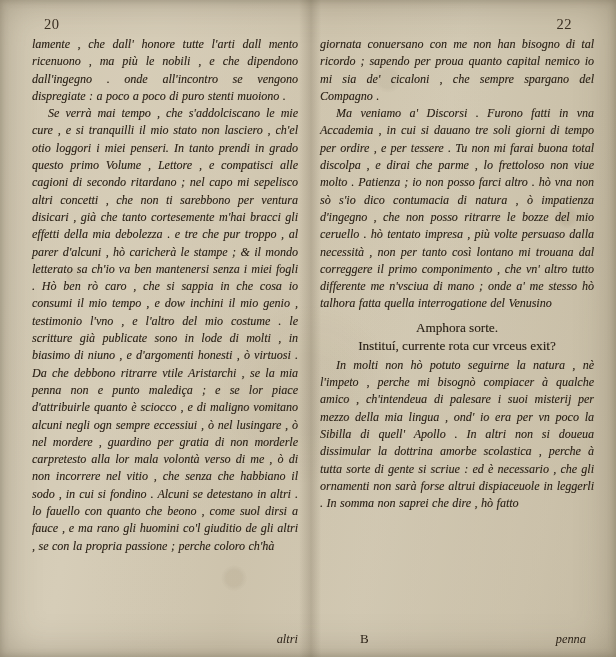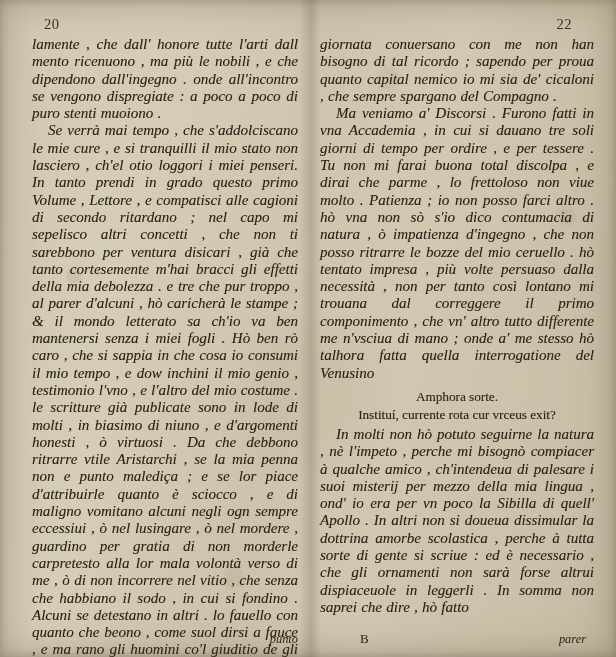--- a/index.html
+++ b/index.html
@@ -82,21 +82,21 @@
   .col.left {
     width: 308px;
     padding: 0 10px 0 32px;
   }
   .col.right {
     width: 308px;
     padding: 0 22px 0 12px;
   }
   .body-text {
     font-family: "Liberation Serif", serif;
-    font-size: 15px;
+    font-size: 12px;
     line-height: 17.3px;
     color: #2b2218;
     text-align: justify;
     font-style: italic;
     -webkit-font-smoothing: none;
     text-shadow: 0.3px 0.2px 0 rgba(60,48,32,0.35);
     hyphens: manual;
     word-spacing: 0.5px;
   }
   .p { margin: 0; }
@@ -153,36 +153,36 @@
 
   <div class="folio left">20</div>
   <div class="folio right">22</div>
 
   <div class="columns">
 
     <div class="col left">
       <p class="body-text p">lamente , che dall' honore tutte l'arti dall mento ricenuono , ma più le nobili , e che dipendono dall'ingegno . onde all'incontro se vengono dispregiate : a poco a poco di puro stenti muoiono .</p>
       <p class="body-text p indent">Se verrà mai tempo , che s'addolciscano le mie cure , e si tranquilli il mio stato non lasciero , ch'el otio loggori i miei penseri. In tanto prendi in grado questo primo Volume , Lettore , e compatisci alle cagioni di secondo ritardano ; nel capo mi sepelisco altri concetti , che non ti sarebbono per ventura disicari , già che tanto cortesemente m'hai bracci gli effetti della mia debolezza . e tre che pur troppo , al parer d'alcuni , hò caricherà le stampe ; &amp; il mondo letterato sa ch'io va ben mantenersi senza i miei fogli . Hò ben rò caro , che si sappia in che cosa io consumi il mio tempo , e dow inchini il mio genio , testimonio l'vno , e l'altro del mio costume . le scritture già publicate sono in lode di molti , in biasimo di niuno , e d'argomenti honesti , ò virtuosi . Da che debbono ritrarre vtile Aristarchi , se la mia penna non e punto malediça ; e se lor piace d'attribuirle quanto è sciocco , e di maligno vomitano alcuni negli ogn sempre eccessiui , ò nel lusingare , ò nel mordere , guardino per gratia di non morderle carpretesto alla lor mala volontà verso di me , ò di non incorrere nel vitio , che senza che habbiano il sodo , in cui si fondino . Alcuni se detestano in altri . lo fauello con quanto che beono , come suol dirsi a fauce , e ma rano gli huomini co'l giuditio de gli altri , se con la propria passione ; perche coloro ch'hà</p>
       <div class="catchword-row">
-        <span>punto</span>
+        <span>altri</span>
       </div>
     </div>
 
     <div class="col right">
       <p class="body-text p">giornata conuersano con me non han bisogno di tal ricordo ; sapendo per proua quanto capital nemico io mi sia de' cicaloni , che sempre spargano del Compagno .</p>
       <p class="body-text p indent">Ma veniamo a' Discorsi . Furono fatti in vna Accademia , in cui si dauano tre soli giorni di tempo per ordire , e per tessere . Tu non mi farai buona total discolpa , e dirai che parme , lo frettoloso non viue molto . Patienza ; io non posso farci altro . hò vna non sò s'io dico contumacia di natura , ò impatienza d'ingegno , che non posso ritrarre le bozze del mio ceruello . hò tentato impresa , più volte persuaso dalla necessità , non per tanto così lontano mi trouana dal correggere il primo componimento , che vn' altro tutto differente me n'vsciua di mano ; onde a' me stesso hò talhora fatta quella interrogatione del Venusino</p>
 
       <div class="heading-line">Amphora sorte.</div>
       <div class="verse">Instituí, currente rota cur vrceus exit?</div>
 
       <p class="body-text p indent">In molti non hò potuto seguirne la natura , nè l'impeto , perche mi bisognò compiacer à qualche amico , ch'intendeua di palesare i suoi misterij per mezzo della mia lingua , ond' io era per vn poco la Sibilla di quell' Apollo . In altri non si doueua dissimular la dottrina amorbe scolastica , perche à tutta sorte di gente si scriue : ed è necessario , che gli ornamenti non sarà forse altrui dispiaceuole in leggerli . In somma non saprei che dire , hò fatto</p>
 
       <div class="catchword-row right">
         <span class="sig">B</span>
-        <span>parer</span>
+        <span>penna</span>
       </div>
     </div>
 
   </div>
 
   <div class="gutter"></div>
   <div class="vignette"></div>
 </div>
 
 </body></html>

